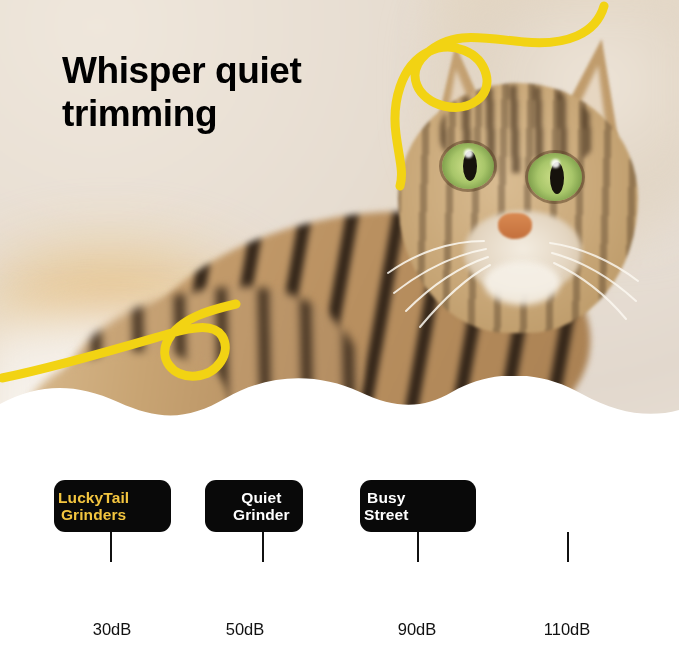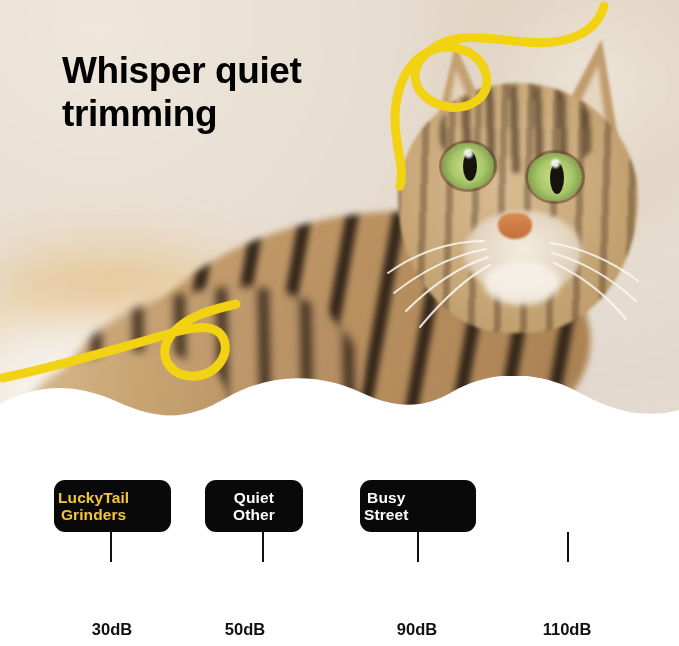--- a/index.html
+++ b/index.html
@@ -175,21 +175,21 @@
     position:absolute;height:2px;background:rgba(255,255,255,.95);
   }
   .tri-filled{
     position:absolute;width:0;height:0;
     border-left:19px solid transparent;border-right:19px solid transparent;
     border-top:30px solid #ffffff;
   }
   .tri-hollow{position:absolute;}
 
   .db-label{
-    position:absolute;top:154px;font-weight:bold;font-size:16.5px;color:#111;
+    position:absolute;top:154px;font-weight:normal;font-size:16.5px;color:#111;
     text-align:center;
   }
 </style>
 </head>
 <body>
 
 <div id="stage">
 
   <div id="photo">
     <div id="bk-base"></div>
@@ -266,21 +266,21 @@
 
     <div class="label-box gold" style="left:54px;width:117px;height:52px;">
       <span>
         <span>LuckyTail</span><br>
         <span>Grinders</span>
       </span>
     </div>
     <div class="label-box" style="left:205px;width:98px;height:52px;padding-left:28px;">
       <span>
         <span>Quiet</span><br>
-        <span>Other</span>
+        <span>Grinder</span>
       </span>
     </div>
     <div class="label-box" style="left:360px;width:116px;height:52px;">
       <span>
         <span>Busy</span><br>
         <span>Street</span>
       </span>
     </div>
 
     <div class="connector" style="left:110px;"></div>

